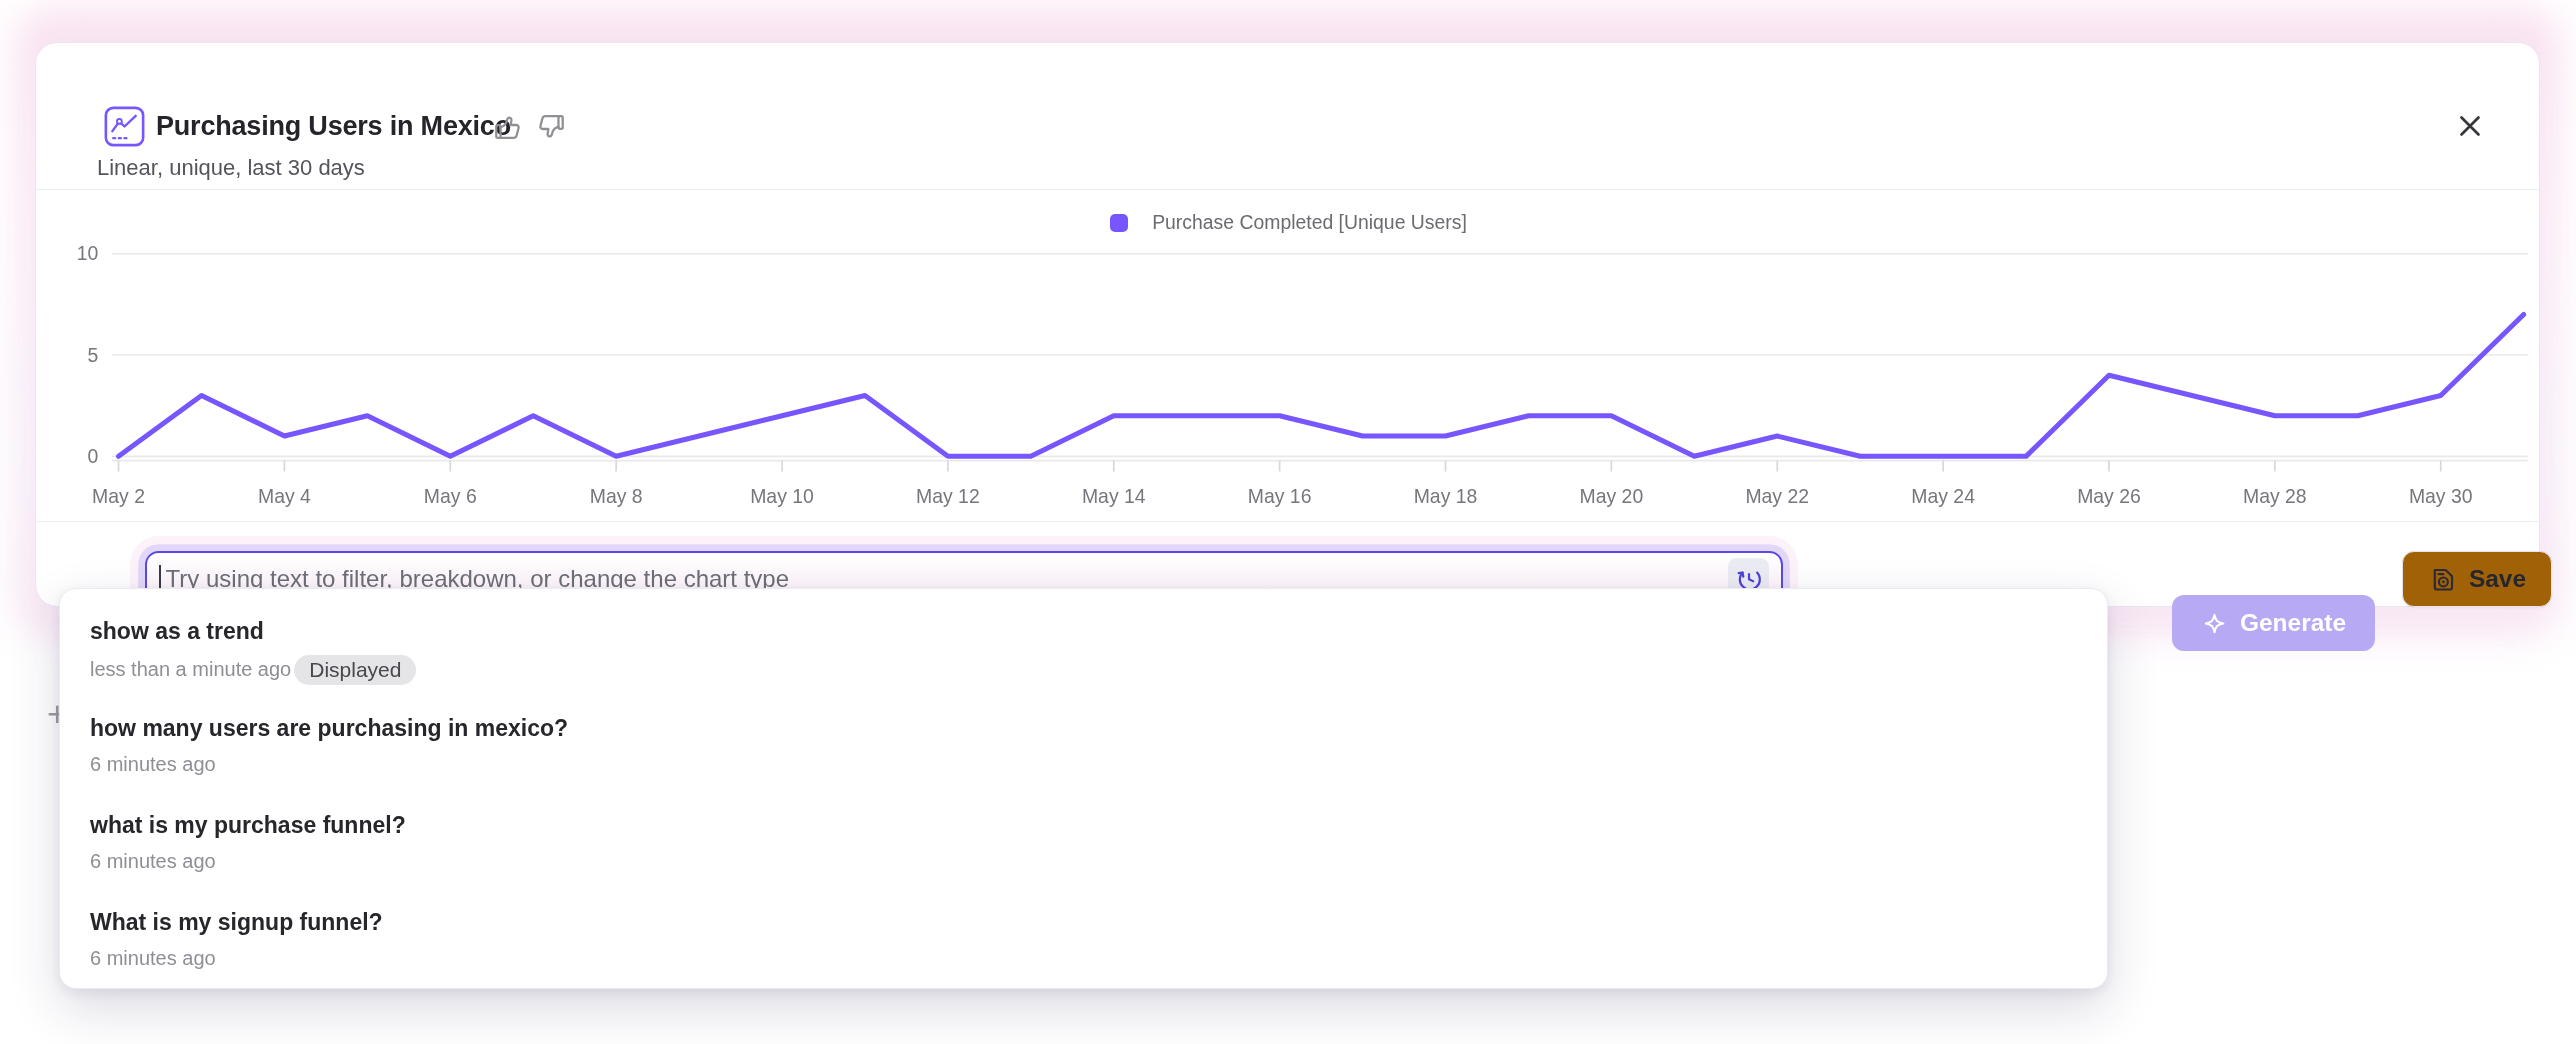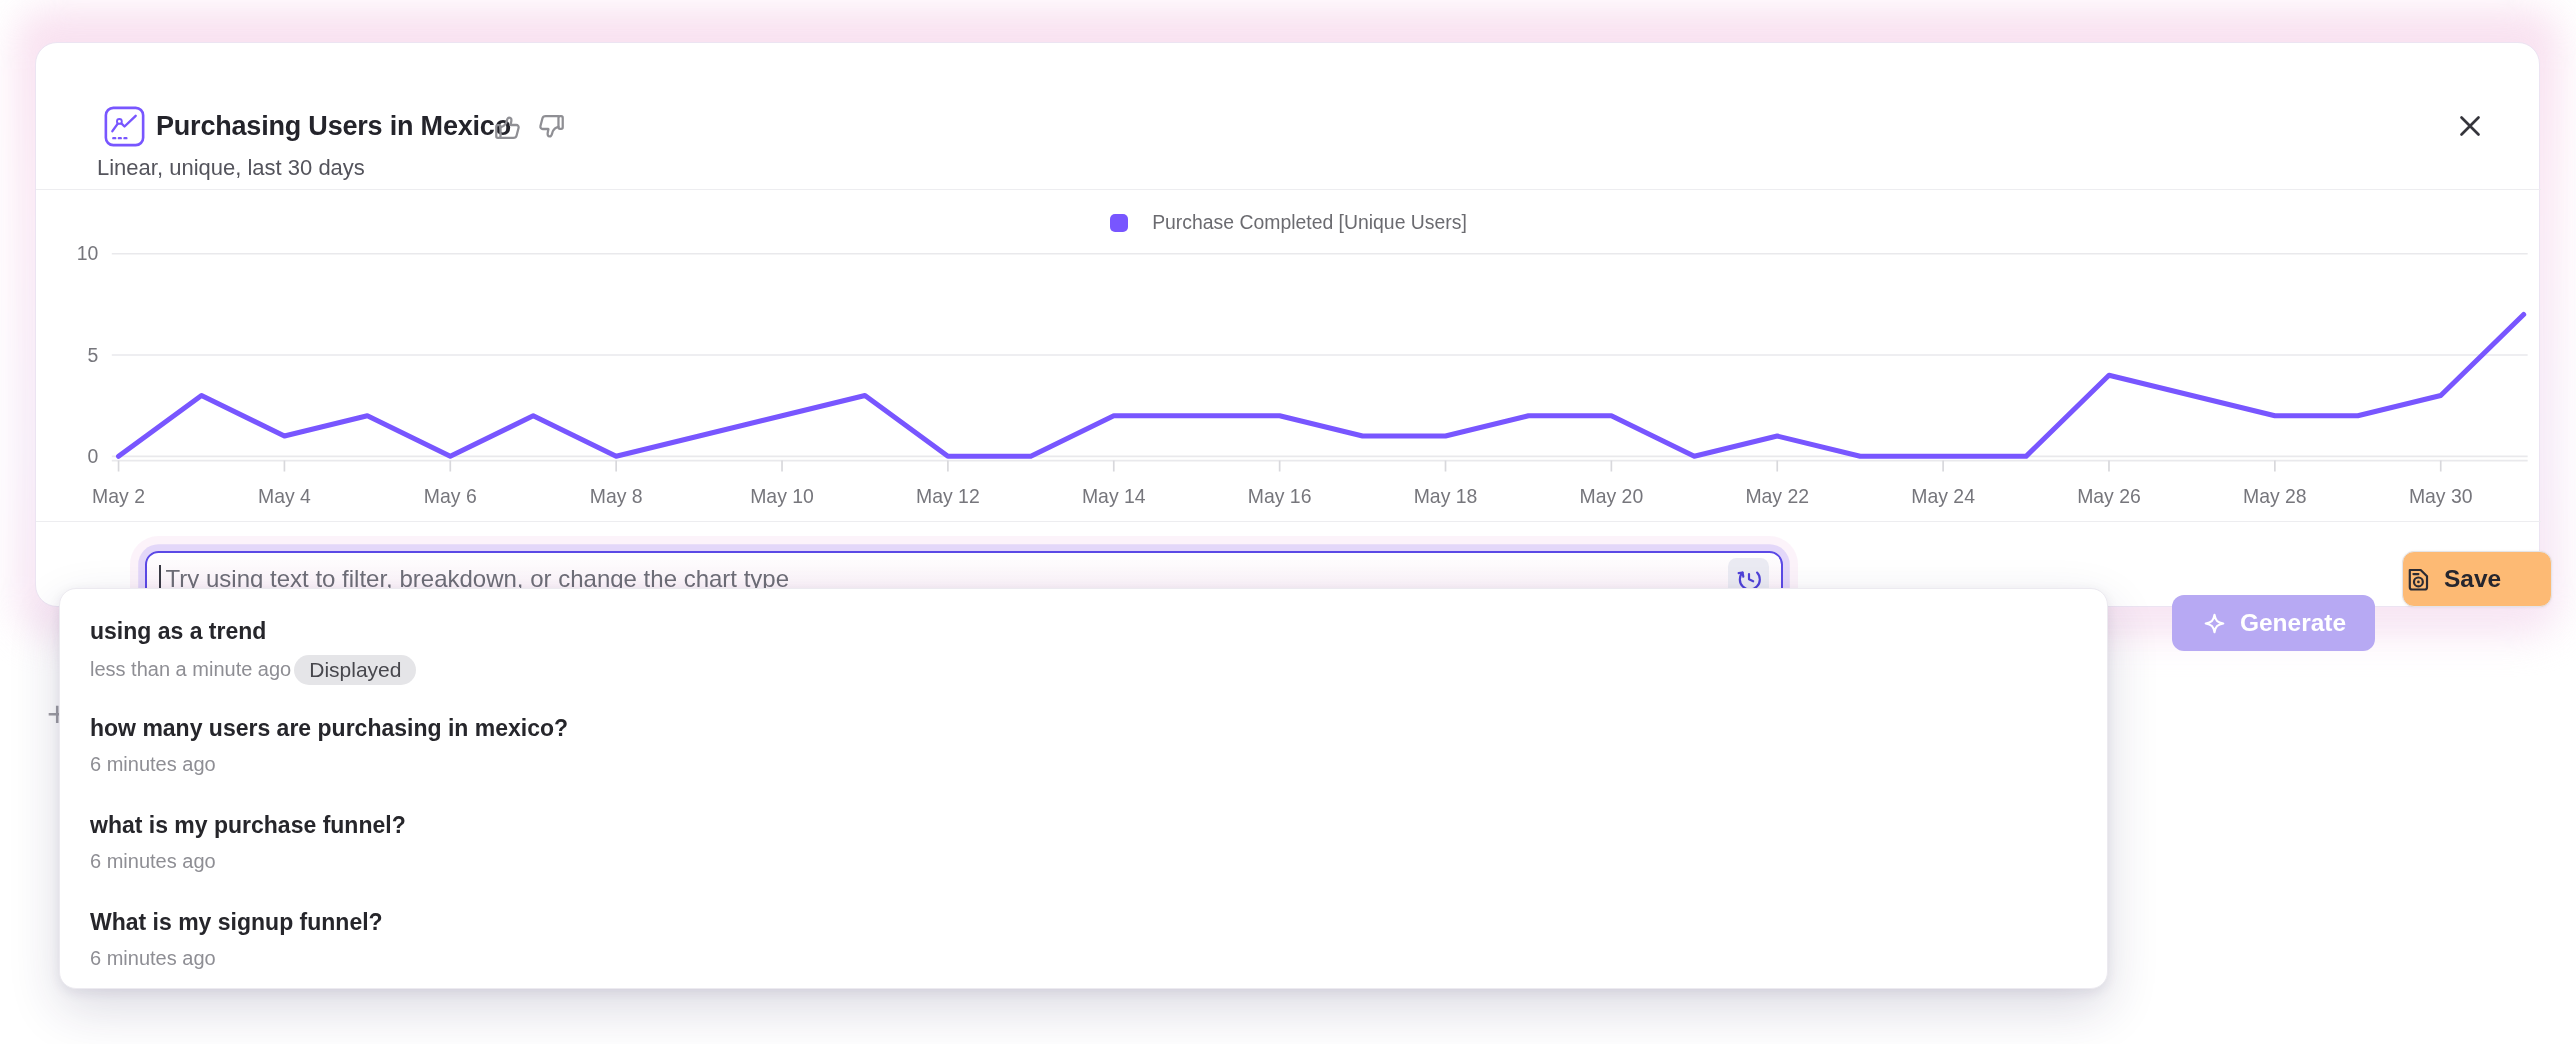--- a/index.html
+++ b/index.html
@@ -47,24 +47,24 @@
                  font-size:24px; color:#6e6e77; white-space:nowrap; }
   .history-btn { position:absolute; right:12px; top:5px; width:41px; height:41px; border-radius:8.5px;
                  background:#ebebf3; display:flex; align-items:center; justify-content:center; cursor:pointer; }
   .history-btn svg { width:30px; height:30px; color:#4f42d8; }
 
   .gen-btn { position:absolute; left:2136px; top:508px; width:203px; height:56px; border:none;
              border-radius:12px; background:#b7a9f3; color:#ffffff; font-size:24.5px; font-weight:600;
              font-family:inherit; display:flex; align-items:center; justify-content:center; gap:12px;margin-top:44px; }
   .gen-btn svg { width:27px; height:27px; }
   .save-btn { position:absolute; left:2366px; top:508px; width:150px; height:56px;
-              border:1.4px solid #e4e4e8; border-radius:12px; background:#fdba74; color:#26262e;
+              border:1.4px solid #e4e4e8; border-radius:12px; background:#a16207; color:#26262e;
               font-size:24.5px; font-weight:600; font-family:inherit; cursor:pointer;
               box-shadow:0 0.8px 2.5px rgba(0,0,0,.05);
-              display:flex; align-items:center; gap:12px; }
+              display:flex; align-items:center; justify-content:center; gap:12px; }
   .save-btn svg { width:29px; height:29px; }
 
   
   .bg-plus { position:absolute; left:47px; top:696px; z-index:1; font-size:35px; font-weight:400;
              color:#9d9da2; line-height:35px; }
 
   
   .dropdown { position:absolute; left:59px; top:588px; width:2049px; height:401px; z-index:5;
               background:#ffffff; border:0.8px solid #eceaf0; border-radius:17px;
               box-shadow:0 20px 51px rgba(40,30,80,.16), 0 3.4px 12px rgba(40,30,80,.08);
@@ -189,21 +189,21 @@
         <path d="M11.5 10 h5.5"></path>
         <circle cx="17" cy="18.7" r="4.9"></circle>
         <circle cx="17" cy="18.7" r="1.5" fill="#2b2b33" stroke="none"></circle>
       </svg>
       <span>Save</span>
     </button>
   </div>
 
   <div class="dropdown">
     <div class="dd-item">
-      <div class="dd-query">using as a trend</div>
+      <div class="dd-query">show as a trend</div>
       <div class="dd-meta">
         <span class="dd-time">less than a minute ago</span>
         <span class="dd-badge">Displayed</span>
       </div>
     </div>
     <div class="dd-item">
       <div class="dd-query">how many users are purchasing in mexico?</div>
       <div class="dd-meta">
         <span class="dd-time">6 minutes ago</span>
       </div>

